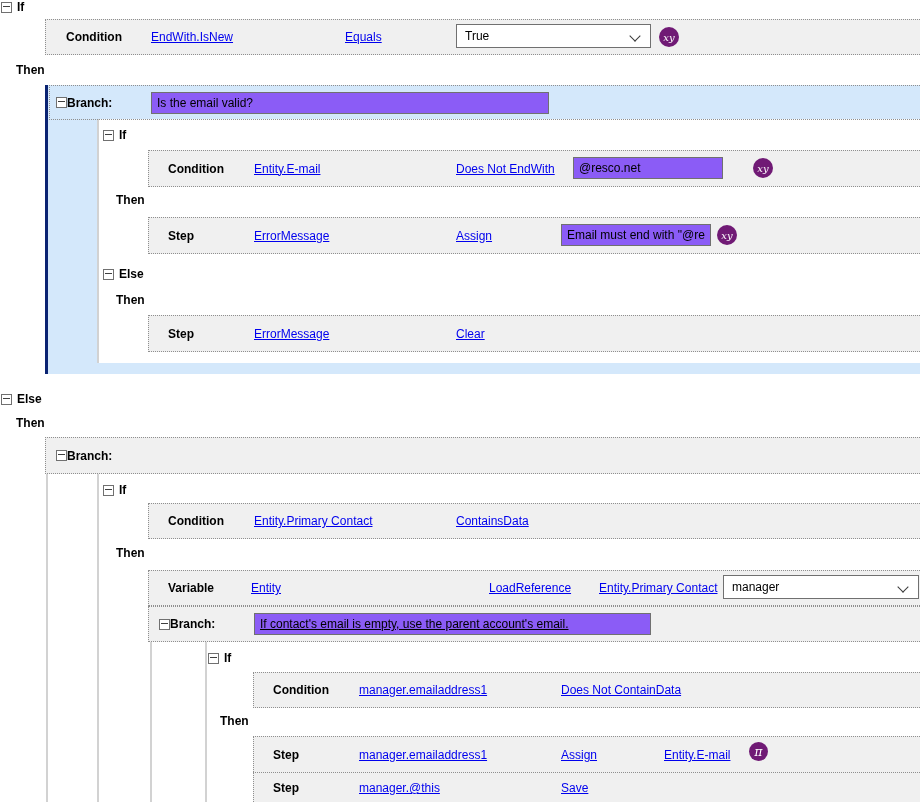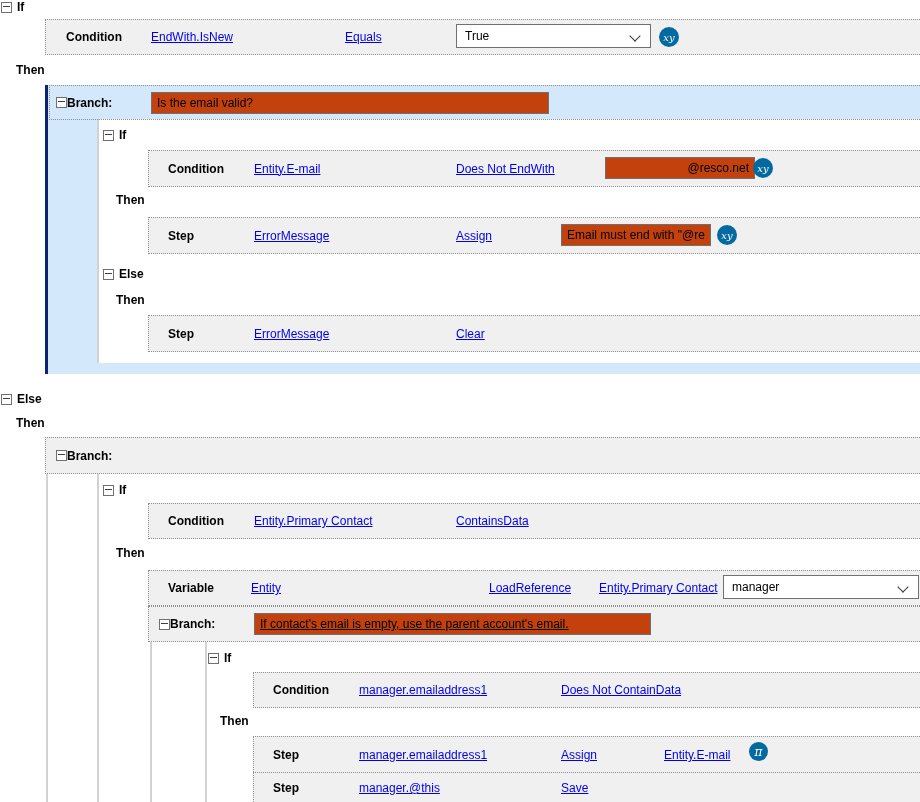--- a/index.html
+++ b/index.html
@@ -21,36 +21,36 @@
   
   .row {
     position:absolute; right:-2px; background:#f0f0f0;
     border:1px dotted #8f8f8f; border-right:none;
   }
   .row.transparent { background:transparent; }
   .cell { position:absolute; top:0; bottom:0; display:flex; align-items:center; white-space:nowrap; }
   .link { color:#0000EE; text-decoration:underline; cursor:pointer; }
   .inp {
     position:absolute; height:22px; top:5px; box-sizing:border-box;
-    border:1px solid #707070; background:#c2410c; font:12px "Liberation Sans", sans-serif;
+    border:1px solid #707070; background:#8b5cf6; font:12px "Liberation Sans", sans-serif;
     padding:0 5px; color:#000;
   }
   .dropdown {
     position:absolute; height:24px; top:4px; box-sizing:border-box;
     border:1px solid #707070; background:#fff; display:flex; align-items:center;
     padding:0 26px 0 8px; cursor:pointer;
   }
   .chev {
     position:absolute; right:11px; top:7px; width:7px; height:7px;
     border-right:1.4px solid #3a3a3a; border-bottom:1.4px solid #3a3a3a;
     transform:rotate(45deg);
   }
   .badge {
     position:absolute; width:20px; height:20px; border-radius:50%;
-    background:#0369a1; color:#fff; display:flex; align-items:center; justify-content:center;
+    background:#701a75; color:#fff; display:flex; align-items:center; justify-content:center;
     font:italic 10px "DejaVu Serif", serif; cursor:pointer;text-align:center;
   }
   .badge.pi { width:19px; height:19px; font-size:12px; }
   .guide { position:absolute; width:2px; background:#d2d2d2; }
   .blue-block { position:absolute; background:#d4e8fb; }
   .sel-bar { position:absolute; width:3px; background:#0a2372; }
   .white-panel { position:absolute; background:#fff; }
 </style>
 </head>
 <body>
@@ -96,21 +96,21 @@
 
   <div class="tree-label" style="left:103px;top:128px">
     <span class="glyph"></span>
     <span class="bold">If</span>
   </div>
 
   <div class="row" style="left:148px;top:150px;height:35px">
     <span class="cell bold" style="left:19px">Condition</span>
     <span class="cell link" style="left:105px">Entity.E-mail</span>
     <span class="cell link" style="left:307px">Does Not EndWith</span>
-    <input class="inp" style="left: 456px; width: 150px; top: 6px; text-align: right;" value="@resco.net">
+    <input class="inp" style="left: 424px; width: 150px; top: 6px;" value="@resco.net">
     <span class="badge" style="left:604px;top:7px">xy</span>
   </div>
 
   <div class="tree-label" style="left:116px;top:193px">
     <span class="bold">Then</span>
   </div>
 
   <div class="row" style="left:148px;top:217px;height:35px">
     <span class="cell bold" style="left:19px">Step</span>
     <span class="cell link" style="left:105px">ErrorMessage</span>

